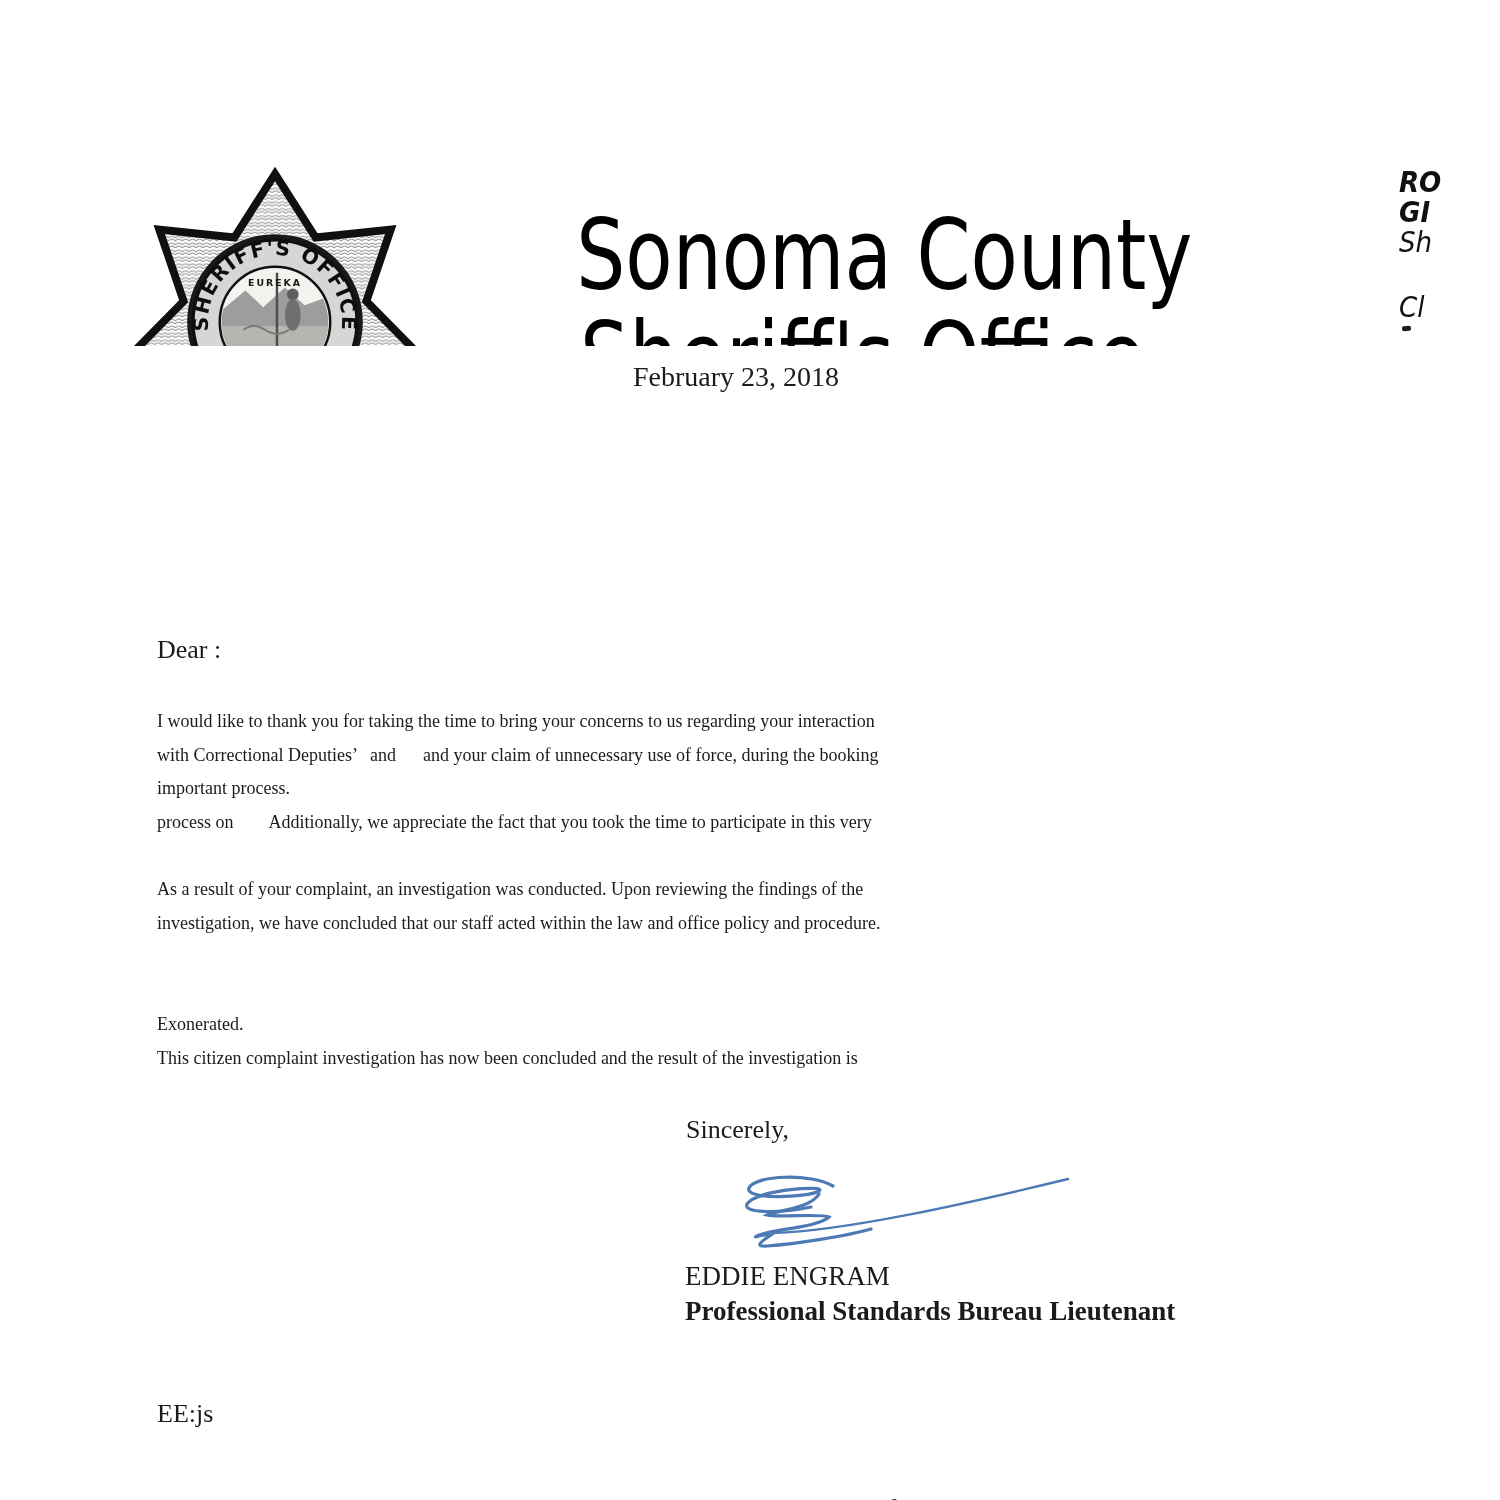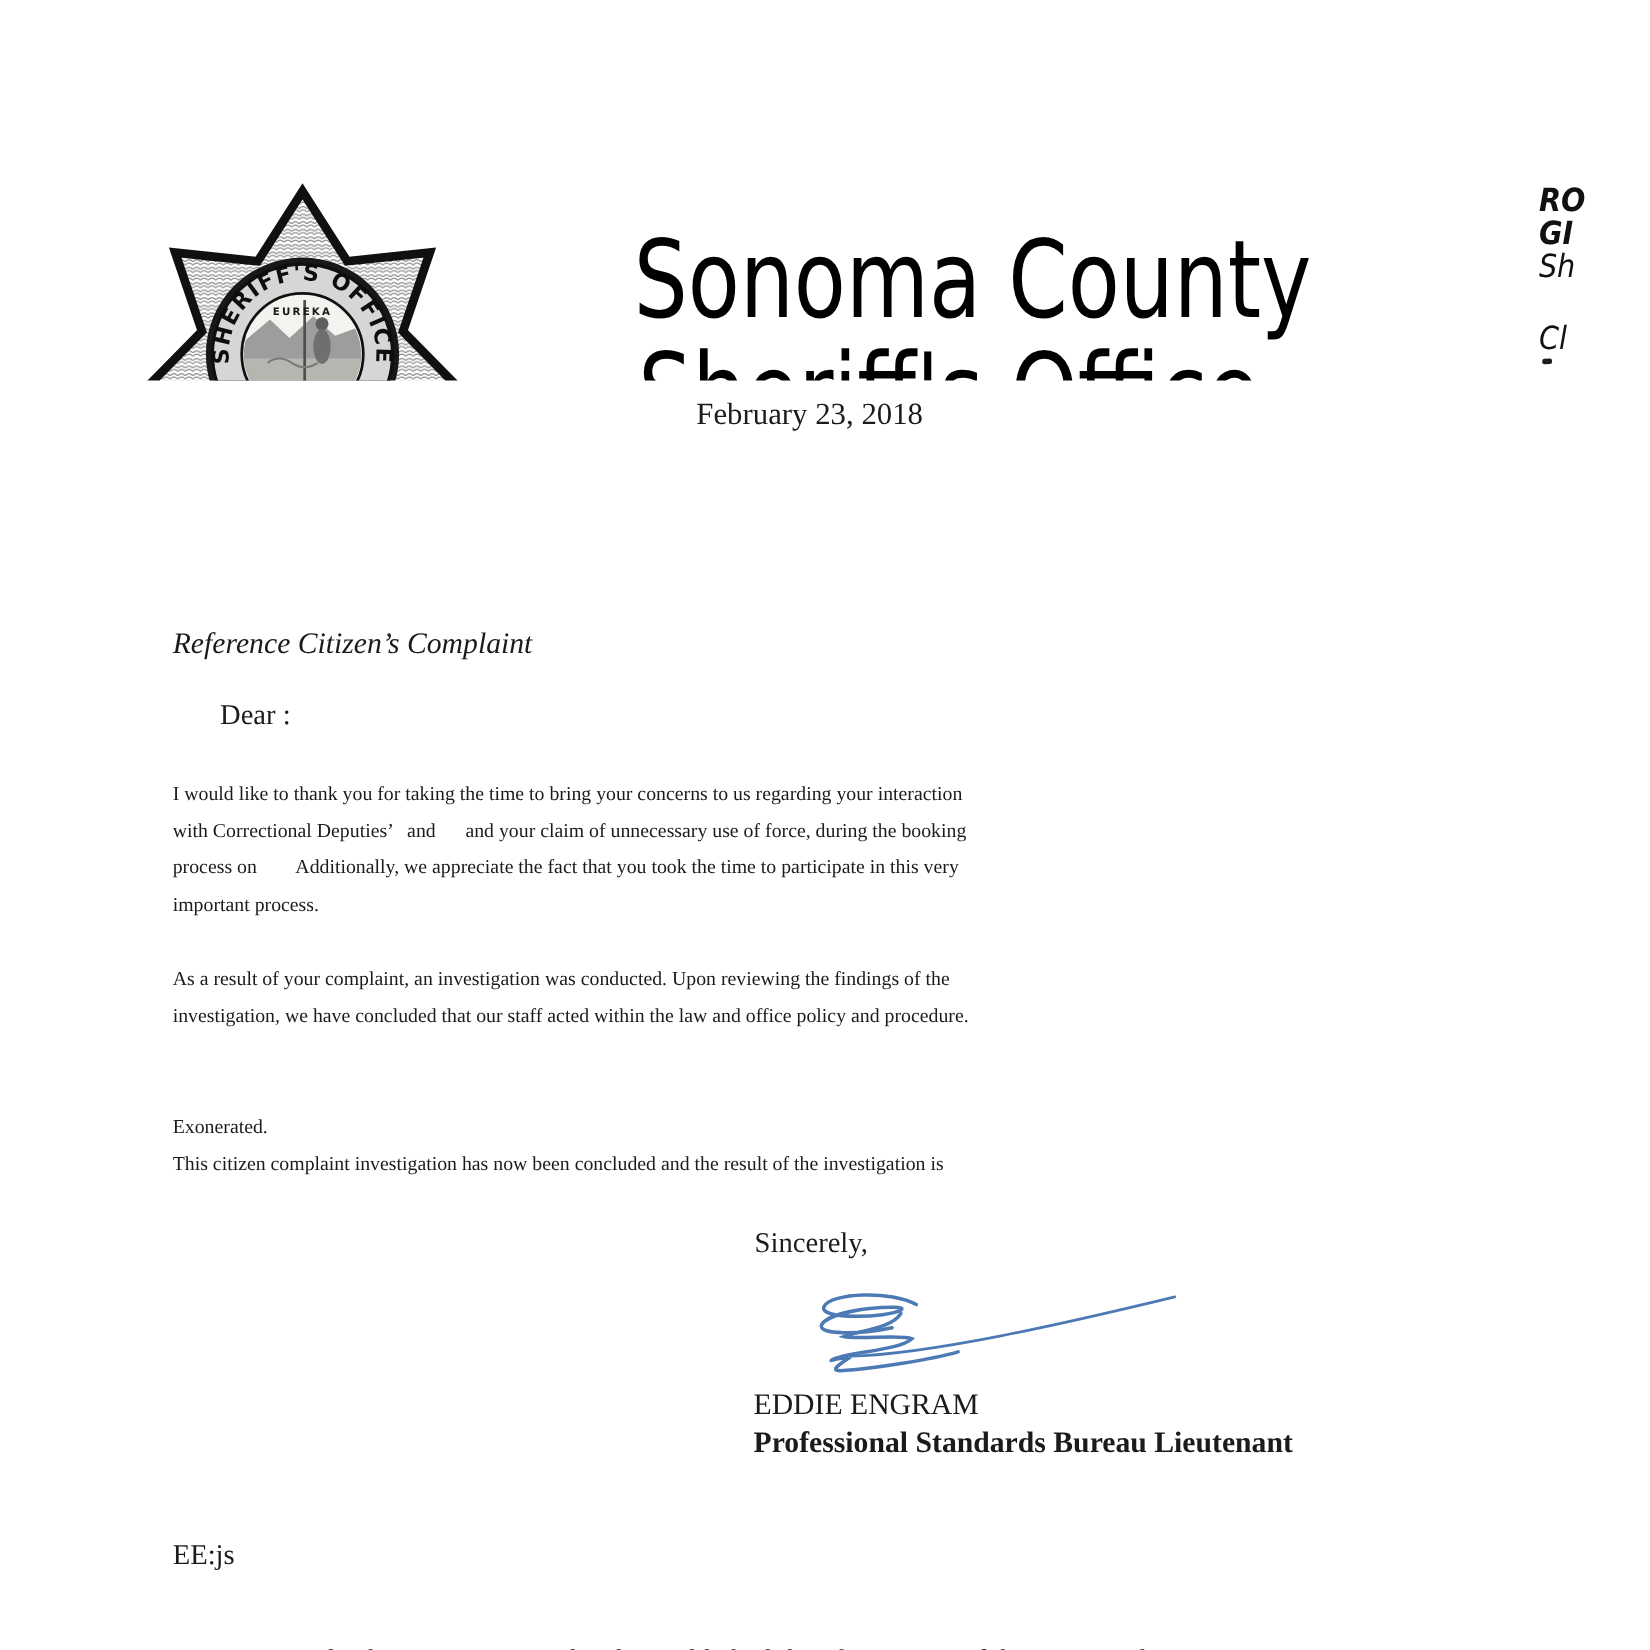--- a/index.html
+++ b/index.html
@@ -35,21 +35,21 @@
     white-space:nowrap;
   }
   .rb-bold{font-weight:bold;}
   #rb-clip-mark{
     position:absolute;left:1402px;top:326px;width:9px;height:5px;
     background:#1d1d1d;border-radius:2px;transform:rotate(-4deg);
   }
   
   #date-line{left:633px;top:361px;font-size:28px;}
   #reference-line{left:157px;top:570px;font-size:27px;font-style:italic;}
-  #salutation{left:157px;top:635px;font-size:26px;margin-left:43px;}
+  #salutation{left:157px;top:635px;font-size:26px;}
   #para-1{left:157px;top:705px;}
   #para-2{left:157px;top:873px;}
   #para-3{left:157px;top:1008px;}
   #closing{left:686px;top:1115px;font-size:26px;}
   #signer-name{left:685px;top:1261px;font-size:27px;}
   #signer-title{left:685px;top:1296px;font-size:27px;font-weight:bold;}
   #initials{left:157px;top:1399px;font-size:26px;}
   #footnote{left:157px;top:1464px;font-size:26px;font-style:italic;}
   #footnote .term{text-decoration:underline;text-underline-offset:4px;}
 </style>
@@ -104,29 +104,28 @@
       <div class="rb-bold" style="left:1399px;top:168px">RO</div>
       <div class="rb-bold" style="left:1399px;top:198px">GI</div>
       <div style="left:1399px;top:228px">Sh</div>
       <div style="left:1399px;top:293px">Cl</div>
       <span id="rb-clip-mark"></span>
     </div>
   </div>
 
   <div id="date-line" class="abs line">February 23, 2018</div>
 
-  <div id="reference-line" class="abs line">Reference Citizen’s Complaint</div>
 
   <div id="salutation" class="abs line">Dear :</div>
 
   <div id="para-1" class="abs body-text">
     <div class="line">I would like to thank you for taking the time to bring your concerns to us regarding your interaction</div>
     <div class="line">with Correctional Deputies’   and      and your claim of unnecessary use of force, during the booking</div>
+    <div class="line">important process.</div>
     <div class="line">process on        Additionally, we appreciate the fact that you took the time to participate in this very</div>
-    <div class="line">important process.</div>
   </div>
 
   <div id="para-2" class="abs body-text">
     <div class="line">As a result of your complaint, an investigation was conducted. Upon reviewing the findings of the</div>
     <div class="line">investigation, we have concluded that our staff acted within the law and office policy and procedure.</div>
   </div>
 
   <div id="para-3" class="abs body-text">
     <div class="line">Exonerated.</div>
     <div class="line">This citizen complaint investigation has now been concluded and the result of the investigation is</div>

